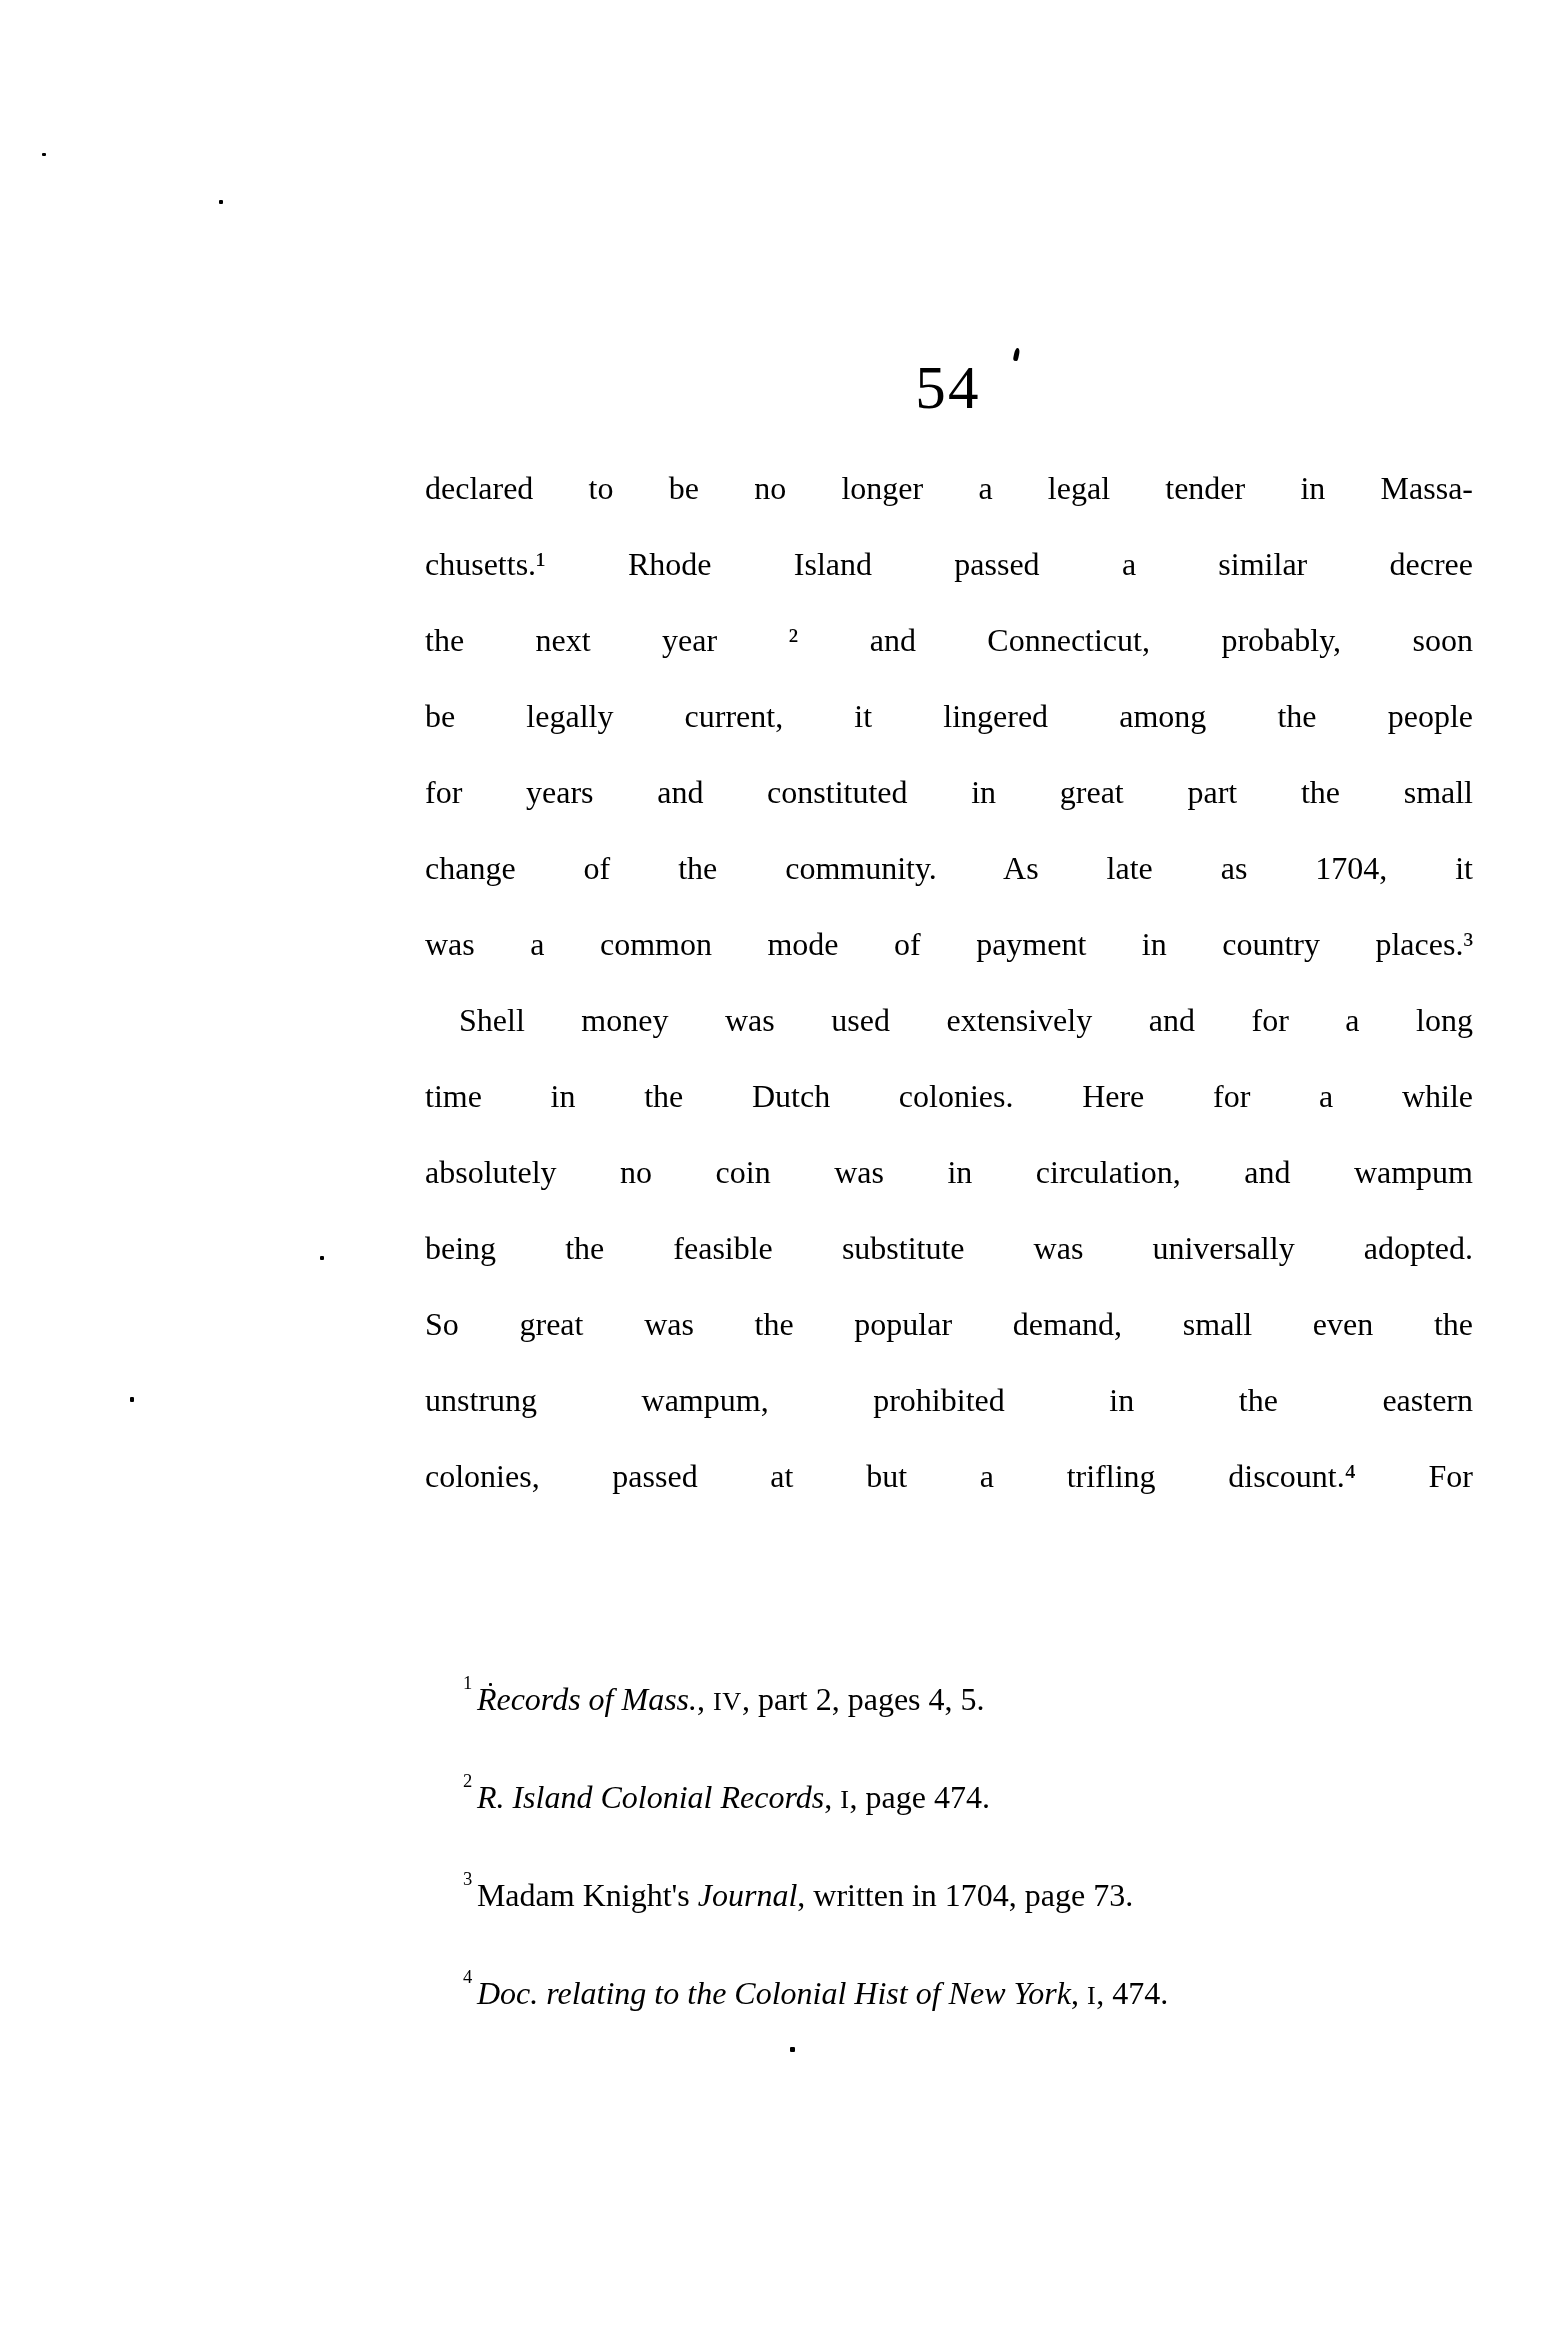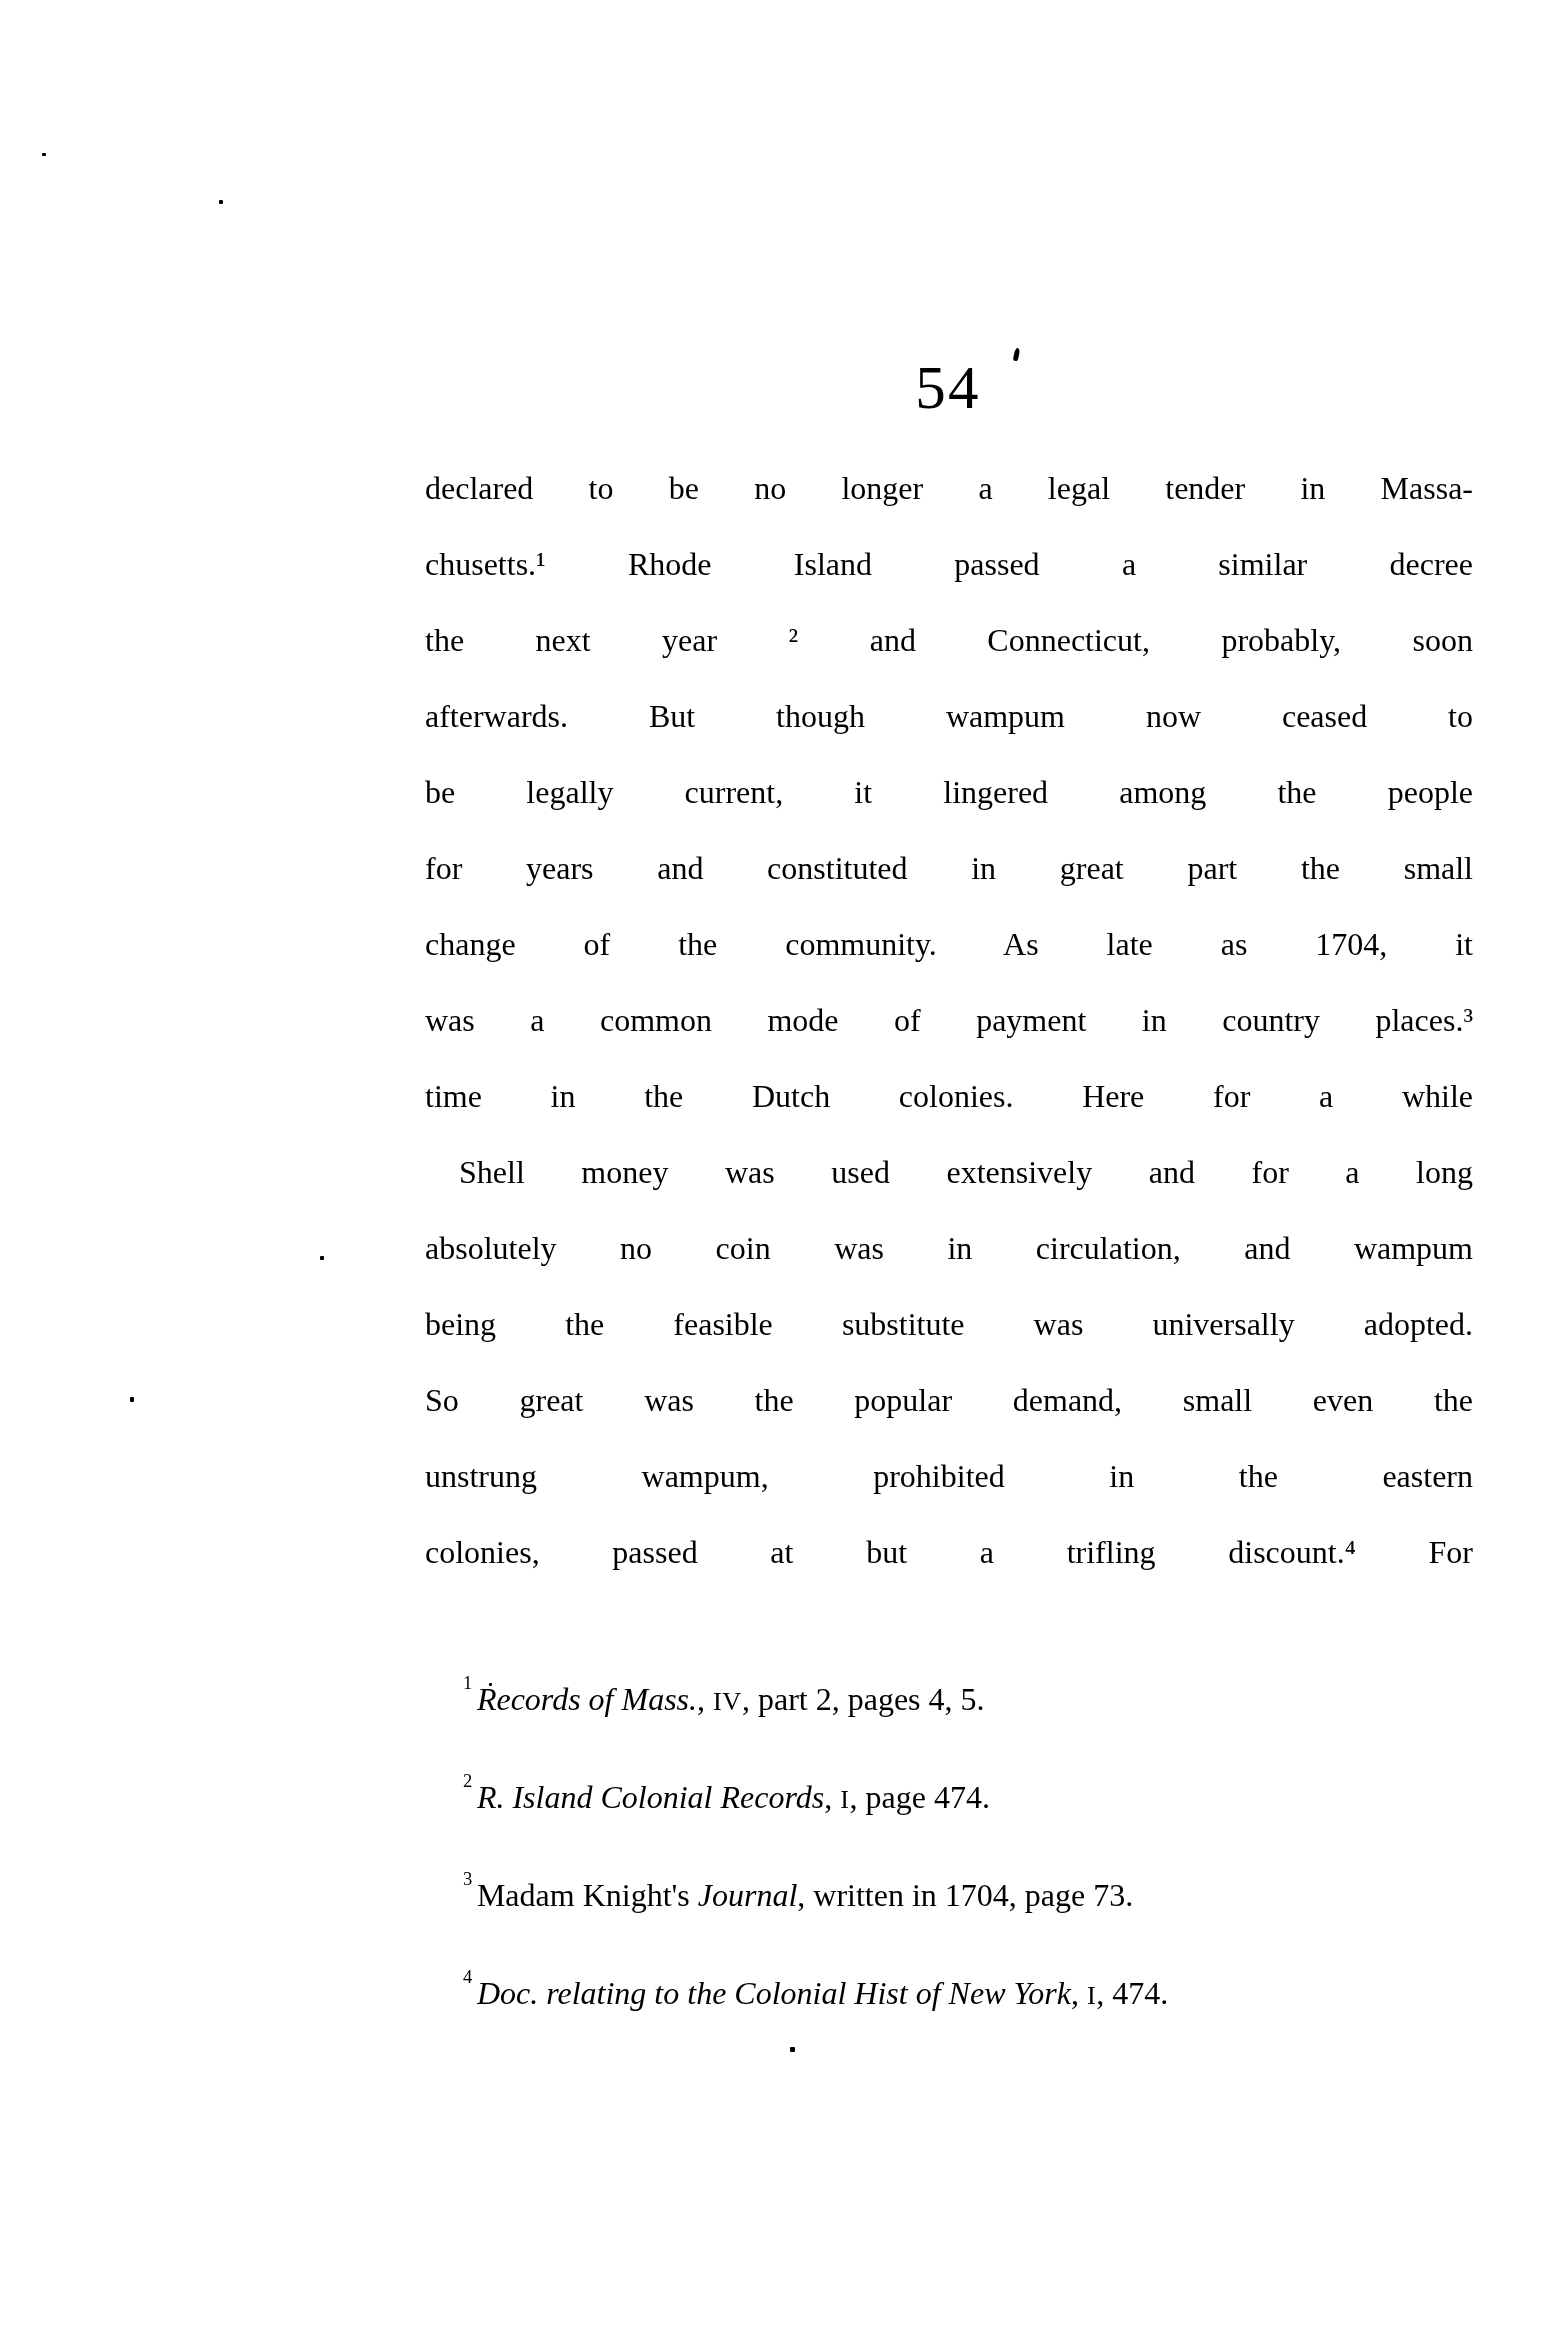--- a/index.html
+++ b/index.html
@@ -48,27 +48,26 @@
 <body>
 
 <div class="page">
 
   <div class="page-number">54</div>
 
   <div class="body-text">
     <div class="bline">declared to be no longer a legal tender in Massa-</div>
     <div class="bline">chusetts.¹ Rhode Island passed a similar decree</div>
     <div class="bline">the next year ² and Connecticut, probably, soon</div>
-    <div class="bline">afterwards. But though wampum now ceased to</div>
     <div class="bline">be legally current, it lingered among the people</div>
     <div class="bline">for years and constituted in great part the small</div>
     <div class="bline">change of the community. As late as 1704, it</div>
     <div class="bline">was a common mode of payment in country places.³</div>
+    <div class="bline indent">Shell money was used extensively and for a long</div>
     <div class="bline">time in the Dutch colonies. Here for a while</div>
-    <div class="bline indent">Shell money was used extensively and for a long</div>
     <div class="bline">absolutely no coin was in circulation, and wampum</div>
     <div class="bline">being the feasible substitute was universally adopted.</div>
     <div class="bline">So great was the popular demand, small even the</div>
     <div class="bline">unstrung wampum, prohibited in the eastern</div>
     <div class="bline">colonies, passed at but a trifling discount.⁴ For</div>
   </div>
 
   <div class="footnotes">
     <p class="fnote"><sup>1</sup><span></span><span class="it">Records of Mass.</span><span>, </span><span class="sc">IV</span><span>, part 2, pages 4, 5.</span></p>
     <p class="fnote"><sup>2</sup><span></span><span class="it">R. Island Colonial Records</span><span>, </span><span class="sc">I</span><span>, page 474.</span></p>

